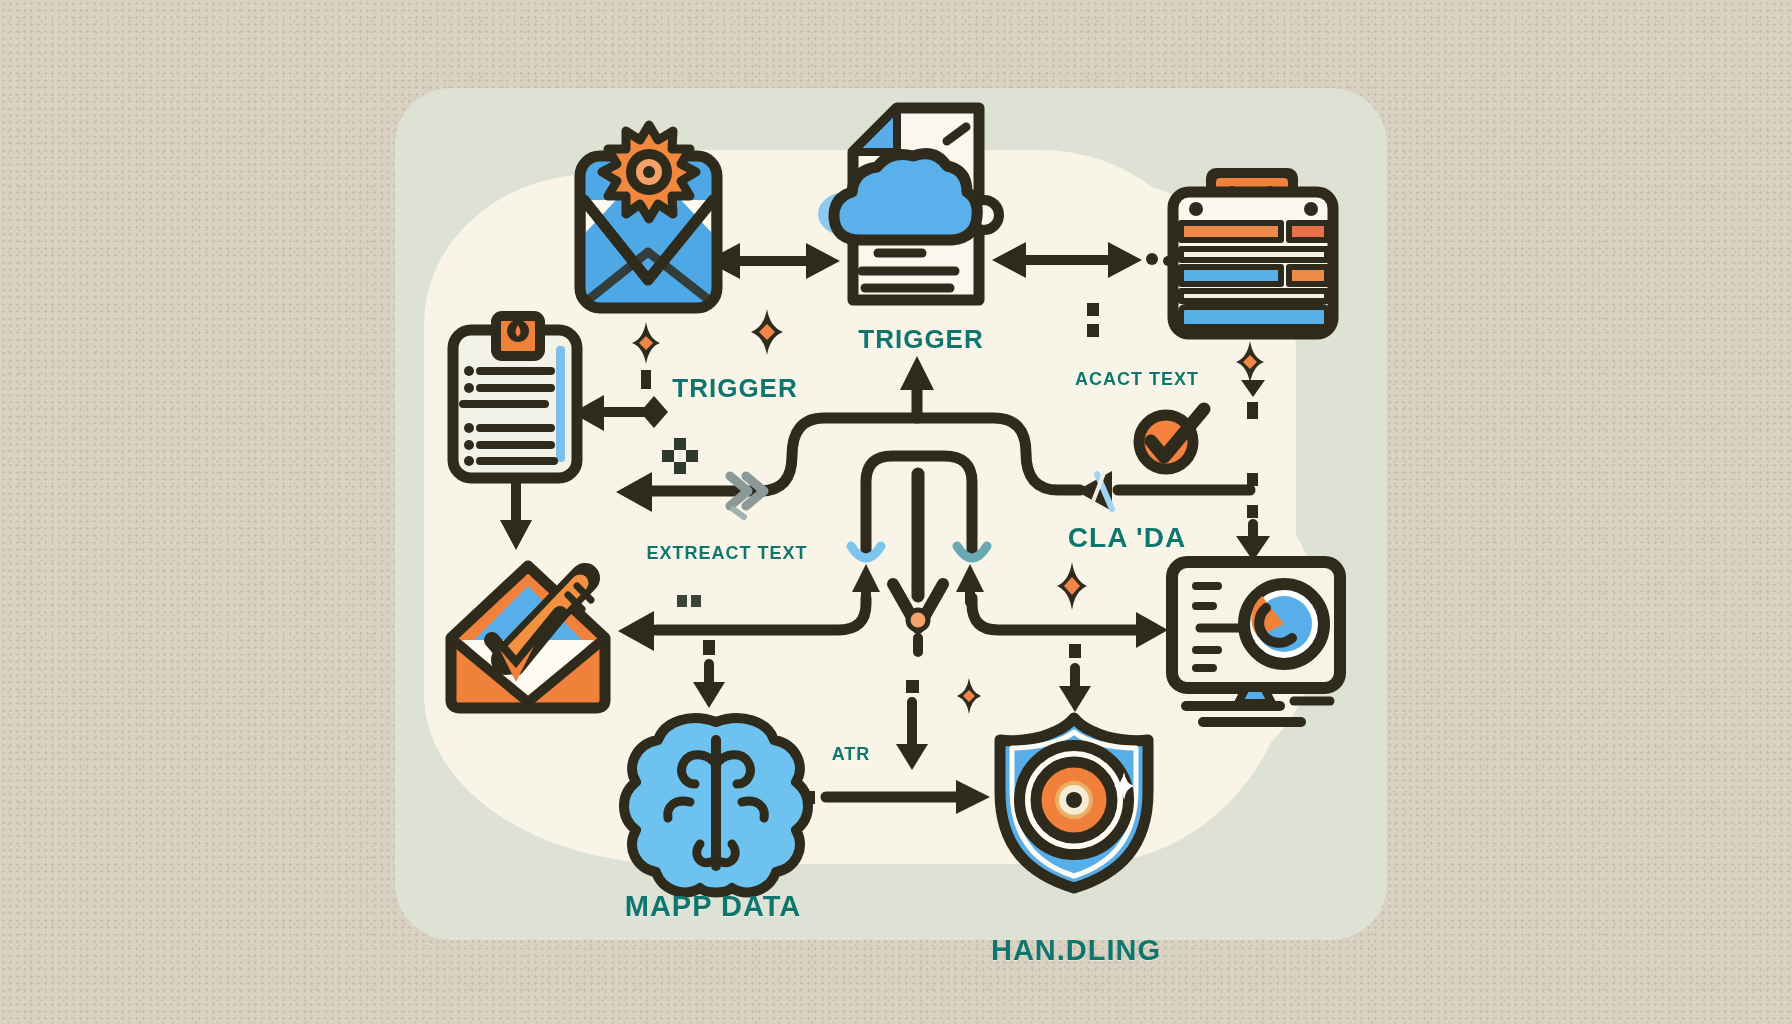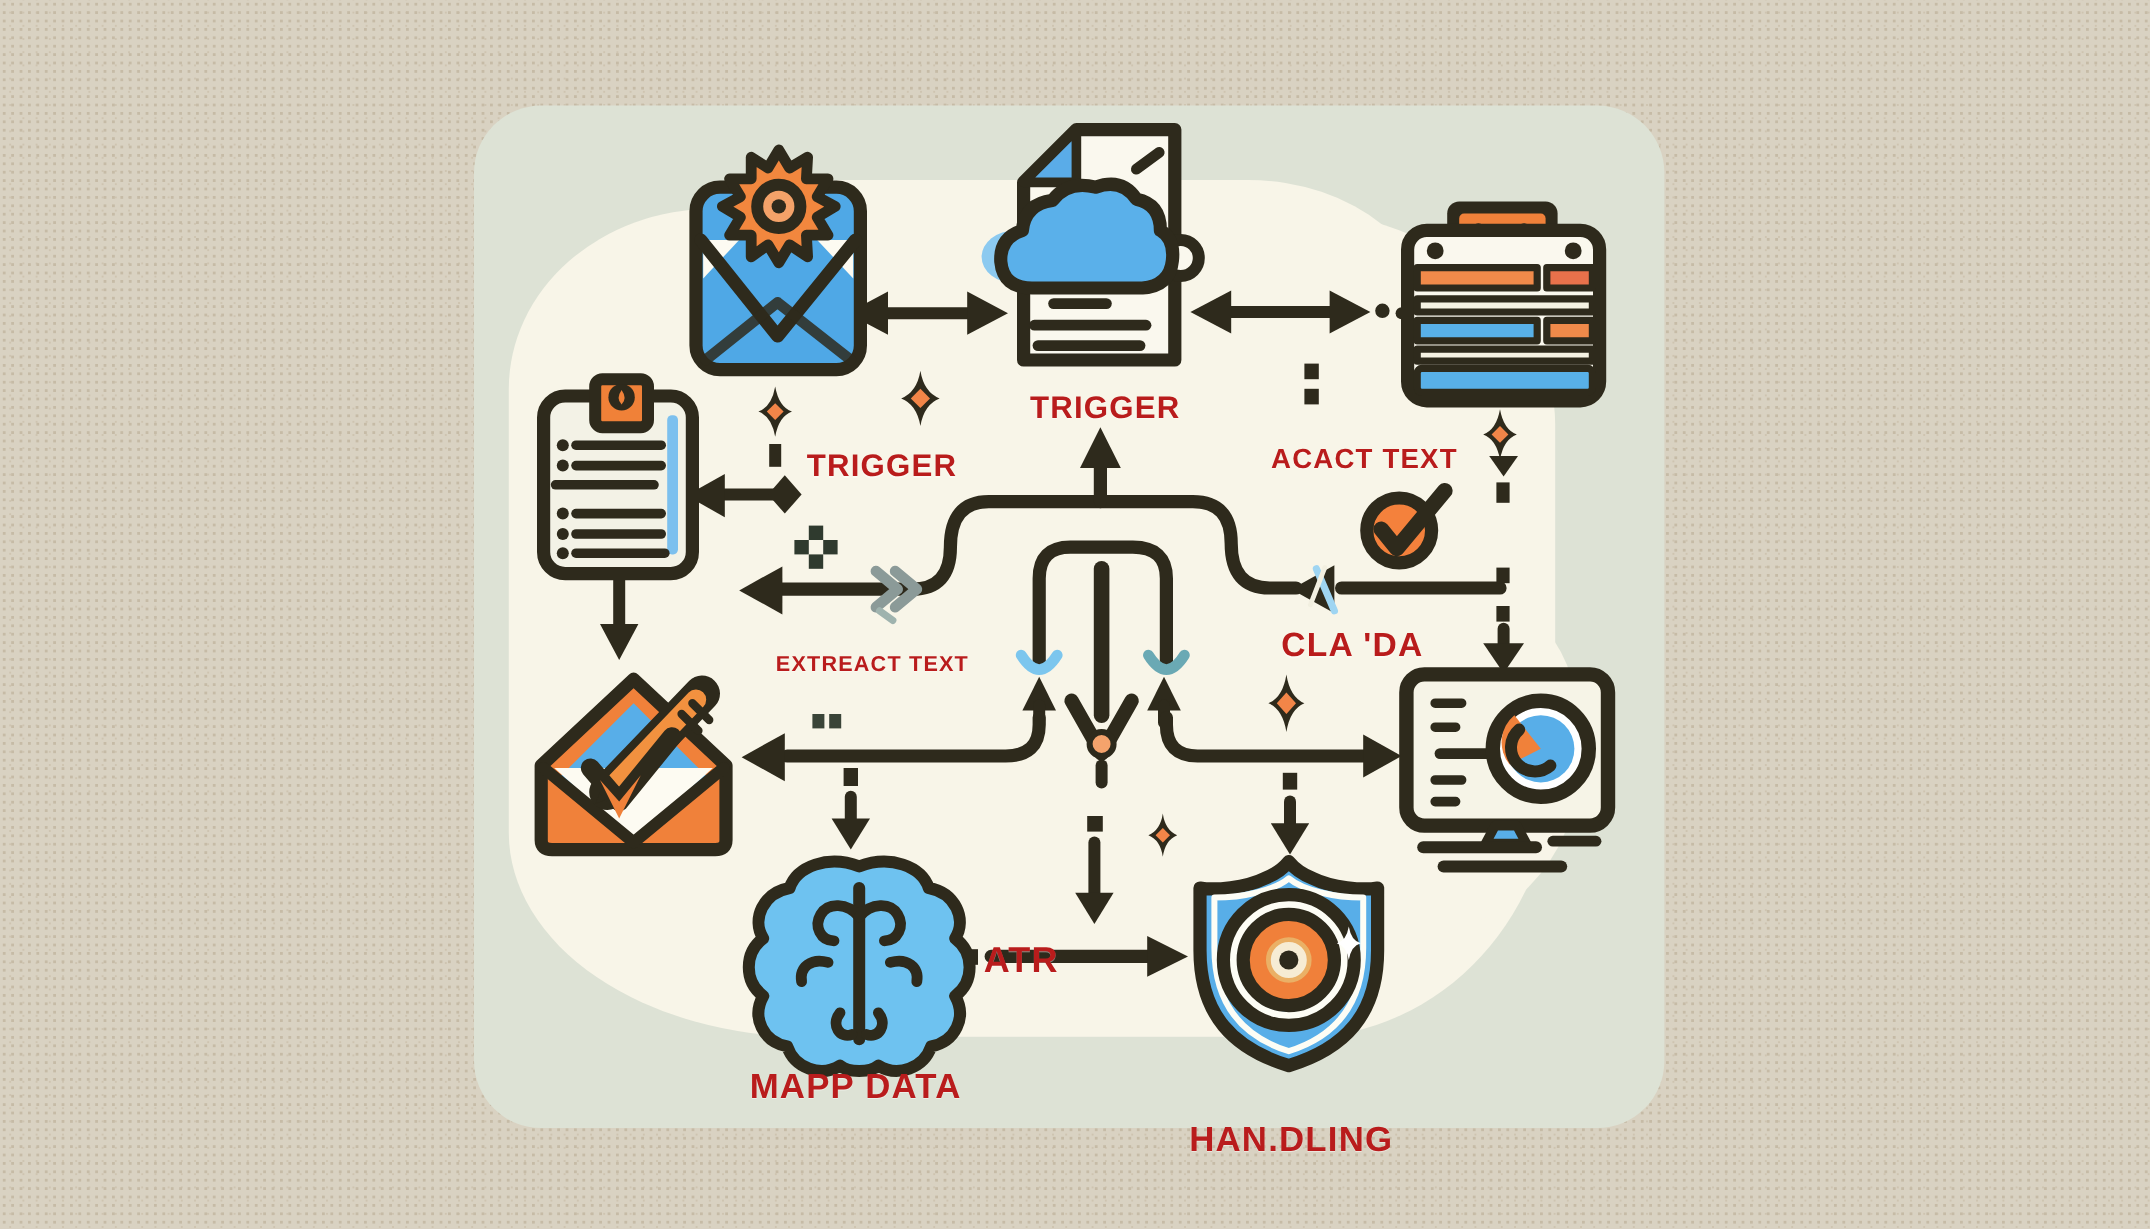--- a/index.html
+++ b/index.html
@@ -27,21 +27,21 @@
     position:absolute;left:560px;top:150px;width:640px;height:320px;
     background:#f8f5e8;border-radius:140px 160px 60px 80px / 120px 130px 50px 60px;
   }
   .blob3{
     position:absolute;left:1080px;top:480px;width:235px;height:300px;
     background:#f8f5e8;border-radius:60px 120px 140px 60px;
   }
   svg.art{position:absolute;left:0;top:0;z-index:5;}
   .label{
     position:absolute;z-index:6;transform:translateX(-50%);
-    color:#b91c1c;font-weight:bold;white-space:nowrap;letter-spacing:1px;
+    color:#0f766e;font-weight:bold;white-space:nowrap;letter-spacing:1px;
     text-shadow:0 1px 0 rgba(255,255,255,0.45);
   }
 </style>
 </head>
 <body>
 
 <div class="stage">
   <div class="card"></div>
   <div class="blob"></div>
   <div class="blob2"></div>
@@ -288,19 +288,19 @@
     </g>
 
     <g>
       <circle cx="1166" cy="442" r="27" fill="#f4813c" stroke="#2e2a1c" stroke-width="11"></circle>
       <path d="M 1151 441 L 1164 457 L 1204 409" stroke="#2e2a1c" stroke-width="13"></path>
     </g>
   </svg>
 
   <div class="label" style="left:735px;top:373px;font-size:26px;">TRIGGER</div>
   <div class="label" style="left:921px;top:324px;font-size:26px;">TRIGGER</div>
-  <div class="label" style="left:1137px;top:369px;font-size:23px;">ACACT TEXT</div>
+  <div class="label" style="left:1137px;top:369px;font-size:18px;">ACACT TEXT</div>
   <div class="label" style="left:727px;top:543px;font-size:18px;">EXTREACT TEXT</div>
   <div class="label" style="left:1127px;top:522px;font-size:28px;">CLA 'DA</div>
-  <div class="label" style="left:851px;top:744px;font-size:30px;margin-top:40px;">ATR</div>
+  <div class="label" style="left:851px;top:744px;font-size:18px;">ATR</div>
   <div class="label" style="left:713px;top:890px;font-size:29px;text-align:right;">MAPP DATA</div>
   <div class="label" style="left:1076px;top:934px;font-size:29px;">HAN.DLING</div>
 </div>
 
 </body></html>

